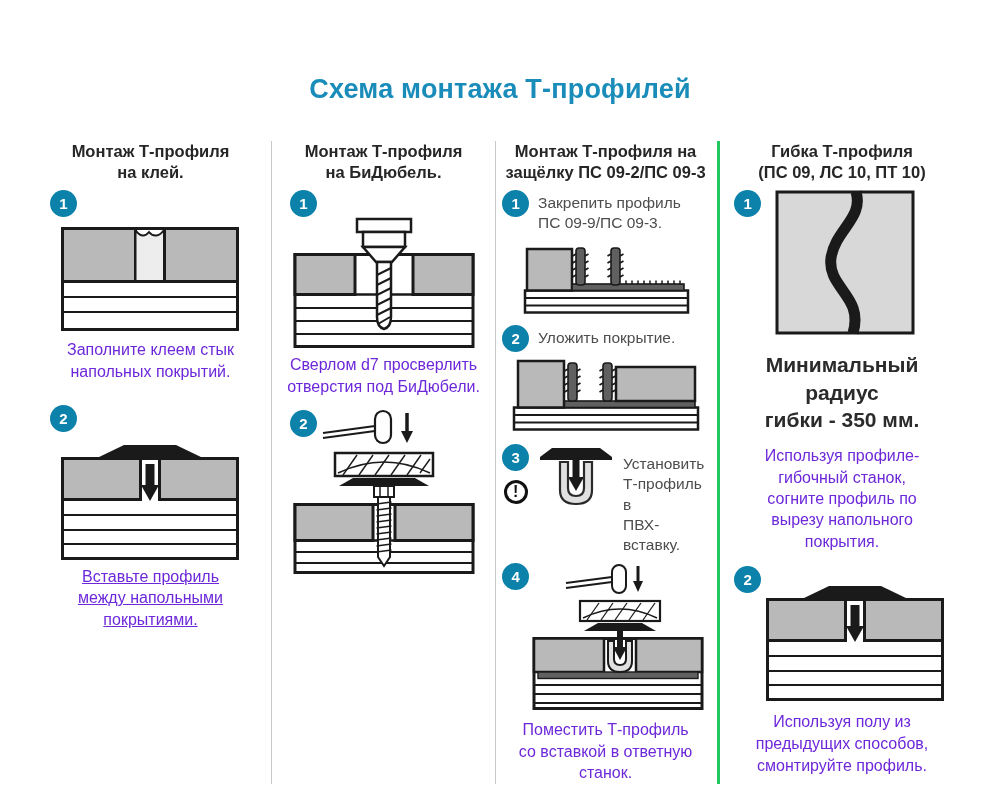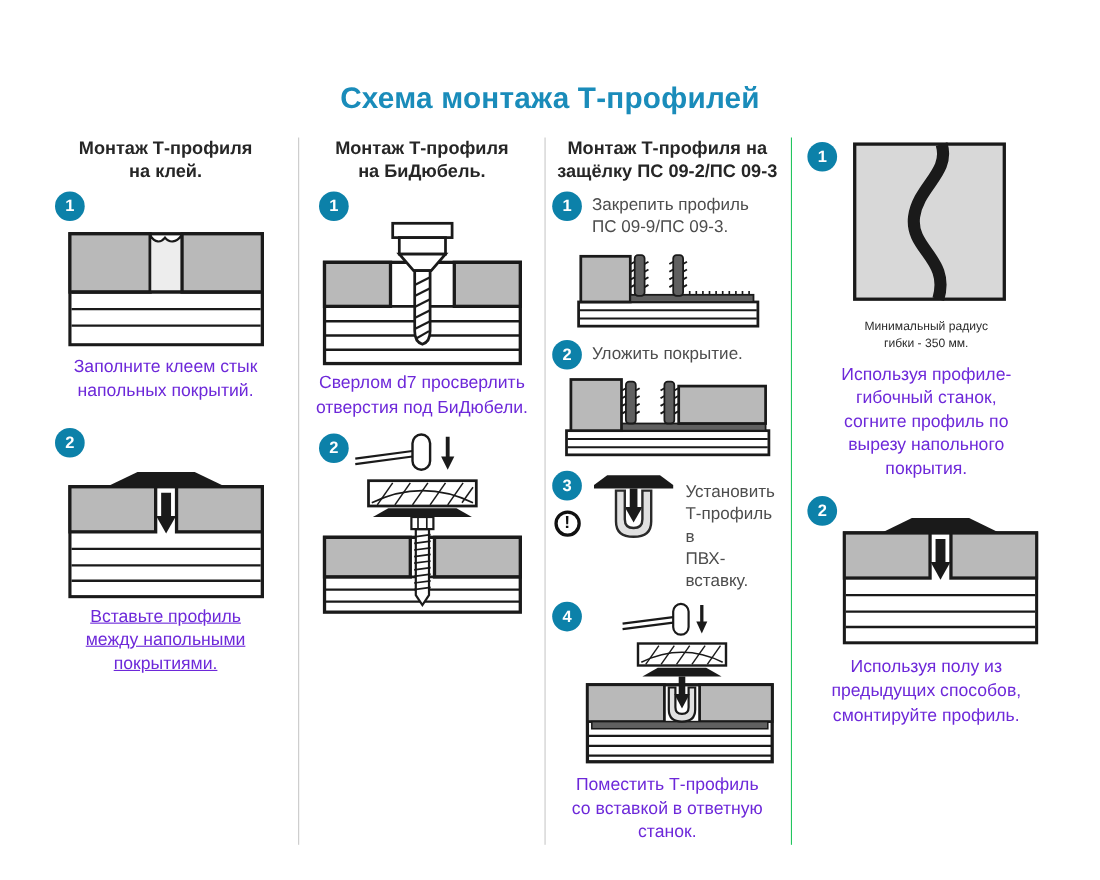--- a/index.html
+++ b/index.html
@@ -5,25 +5,25 @@
   html,body{margin:0;padding:0;background:#ffffff;}
   .page{
     width:1000px;height:800px;box-sizing:border-box;position:relative;
     background:#ffffff;outline:1px solid #ededed;overflow:hidden;
     font-family:"Liberation Sans","DejaVu Sans",sans-serif;color:#2b2b2b;
   }
   h1.title{
     margin:0;padding-top:74px;text-align:center;
     font-size:27px;font-weight:700;color:#1a8cba;letter-spacing:.2px;
   }
-  .columns{display:flex;margin-top:20px;min-height:564px;padding-left:38px;padding-right:40px;box-sizing:border-box;justify-content:center;}
+  .columns{display:flex;margin-top:36px;min-height:564px;padding-left:38px;padding-right:40px;box-sizing:border-box;justify-content:center;}
   .col{box-sizing:border-box;text-align:center;}
   .col-1{width:236px;border-right:1px solid #c9c9c9;padding:0 16px 0 8px;}
   .col-2{width:226px;border-right:1px solid #c9c9c9;padding:0 12px;}
-  .col-3{width:226px;border-right:1px solid #22c55e;padding:0 8px 0 6px;}
+  .col-3{width:226px;border-right:3px solid #22c55e;padding:0 8px 0 6px;}
   .col-4{width:242px;padding:0 10px 0 14px;}
   h2.col-title{
     margin:0 0 6px;font-size:16.5px;line-height:1.3;font-weight:700;color:#262626;
     white-space:pre-line;min-height:43px;
   }
   .badge{
     width:27px;height:27px;border-radius:50%;background:#0c81a9;color:#fff;
     font-size:15px;font-weight:700;display:flex;align-items:center;justify-content:center;
     flex:none;
   }
@@ -34,21 +34,21 @@
   svg.diagram{display:block;margin:0 auto;}
   
   .step-row{display:flex;gap:9px;align-items:flex-start;text-align:left;}
   .step-text{font-size:15.5px;line-height:1.3;color:#4d4d4d;white-space:pre-line;padding-top:3px;}
   .warn{
     width:24px;height:24px;border:3px solid #111;border-radius:50%;
     display:flex;align-items:center;justify-content:center;
     font-weight:700;font-size:16px;color:#111;box-sizing:border-box;
   }
   .note{
-    margin:16px 0 0;font-size:11px;font-weight:400;color:#2b2b2b;
+    margin:16px 0 0;font-size:21px;font-weight:700;color:#2b2b2b;
     line-height:1.32;white-space:pre-line;
   }
 </style>
 </head>
 <body>
 
 <div class="page">
 
   <h1 class="title">Схема монтажа Т-профилей</h1>
 
@@ -305,20 +305,22 @@
           <polygon points="101,18 111,18 106,29" fill="#1a1a1a"></polygon>
         </svg>
       </div>
 
       <p class="caption">Поместить Т-профиль
 со вставкой в ответную
 станок.</p>
     </section>
 
     <section class="col col-4">
+      <h2 class="col-title">Гибка Т-профиля
+(ПС 09, ЛС 10, ПТ 10)</h2>
 
       <div style="display:flex;gap:14px;align-items:flex-start;margin-top:4px;">
         <div class="badge">1</div>
         <svg width="140" height="145" viewBox="0 0 140 145" style="flex:none;">
           <rect x="2" y="2" width="136" height="141" fill="#d8d8d8" stroke="#1a1a1a" stroke-width="3"></rect>
           <path d="M81,2 C89,28 60,40 56,68 C52,98 89,106 78,143" fill="none" stroke="#1a1a1a" stroke-width="11"></path>
         </svg>
       </div>
 
       <p class="note">Минимальный радиус

